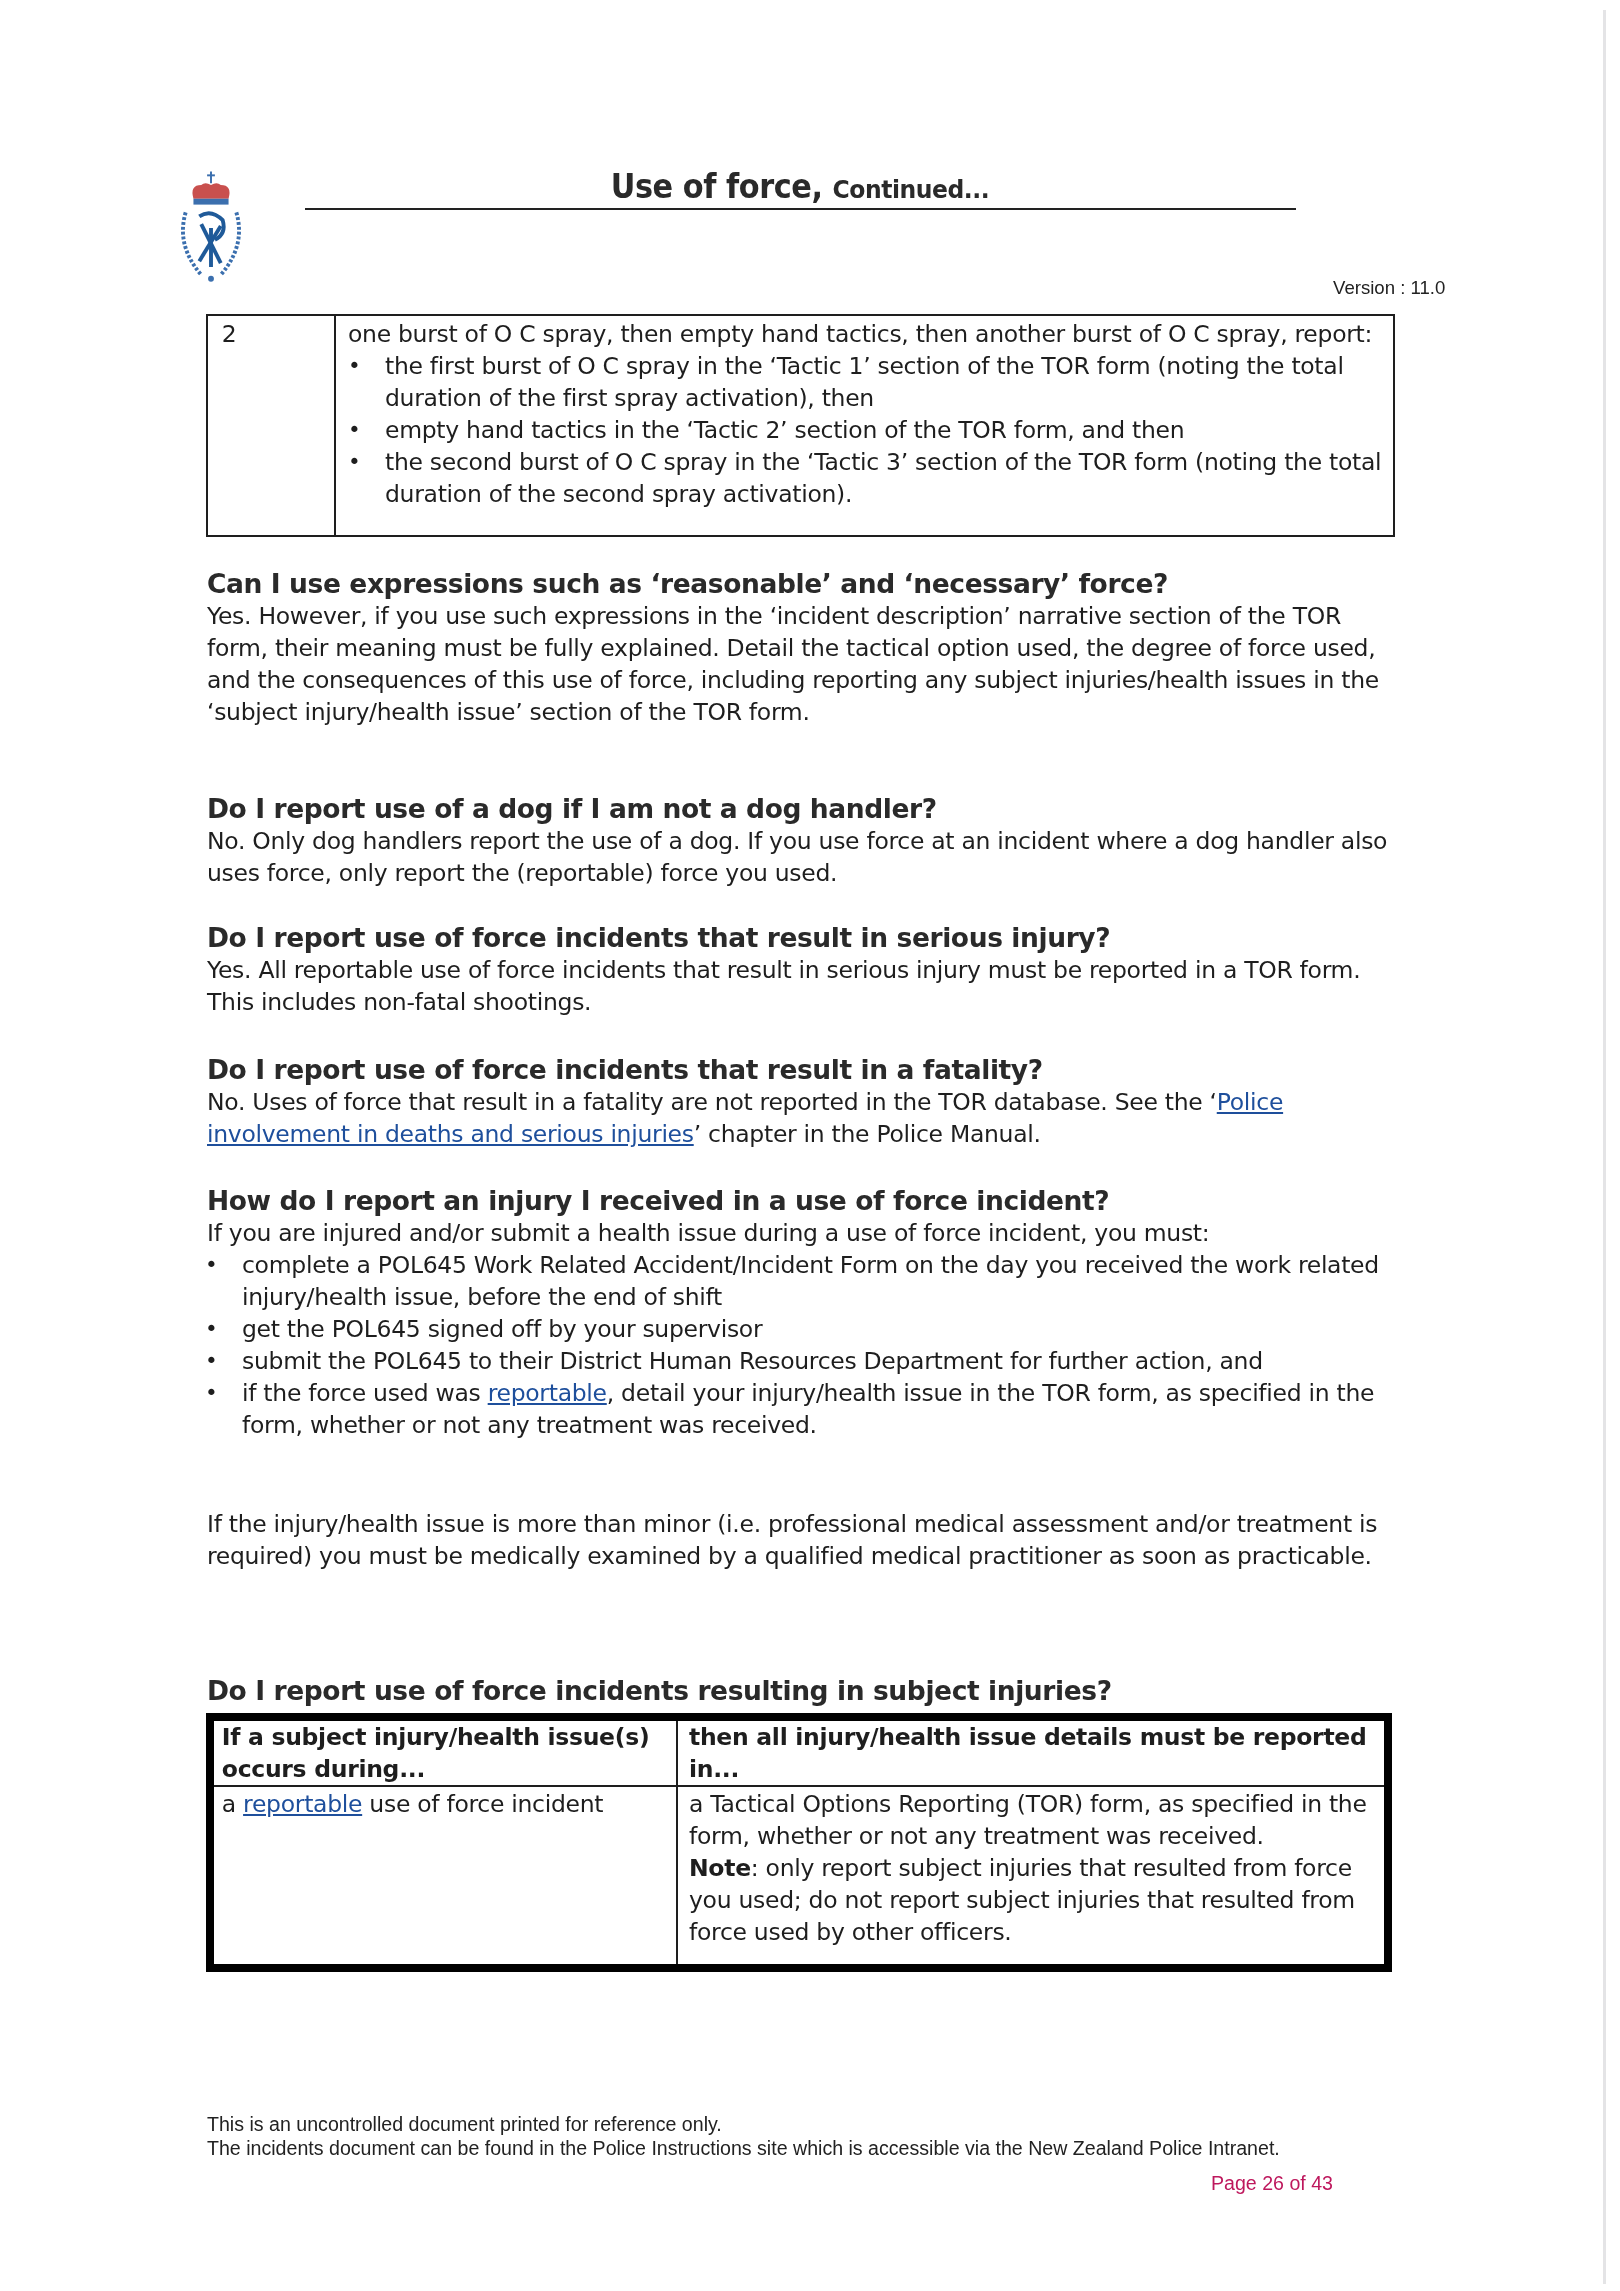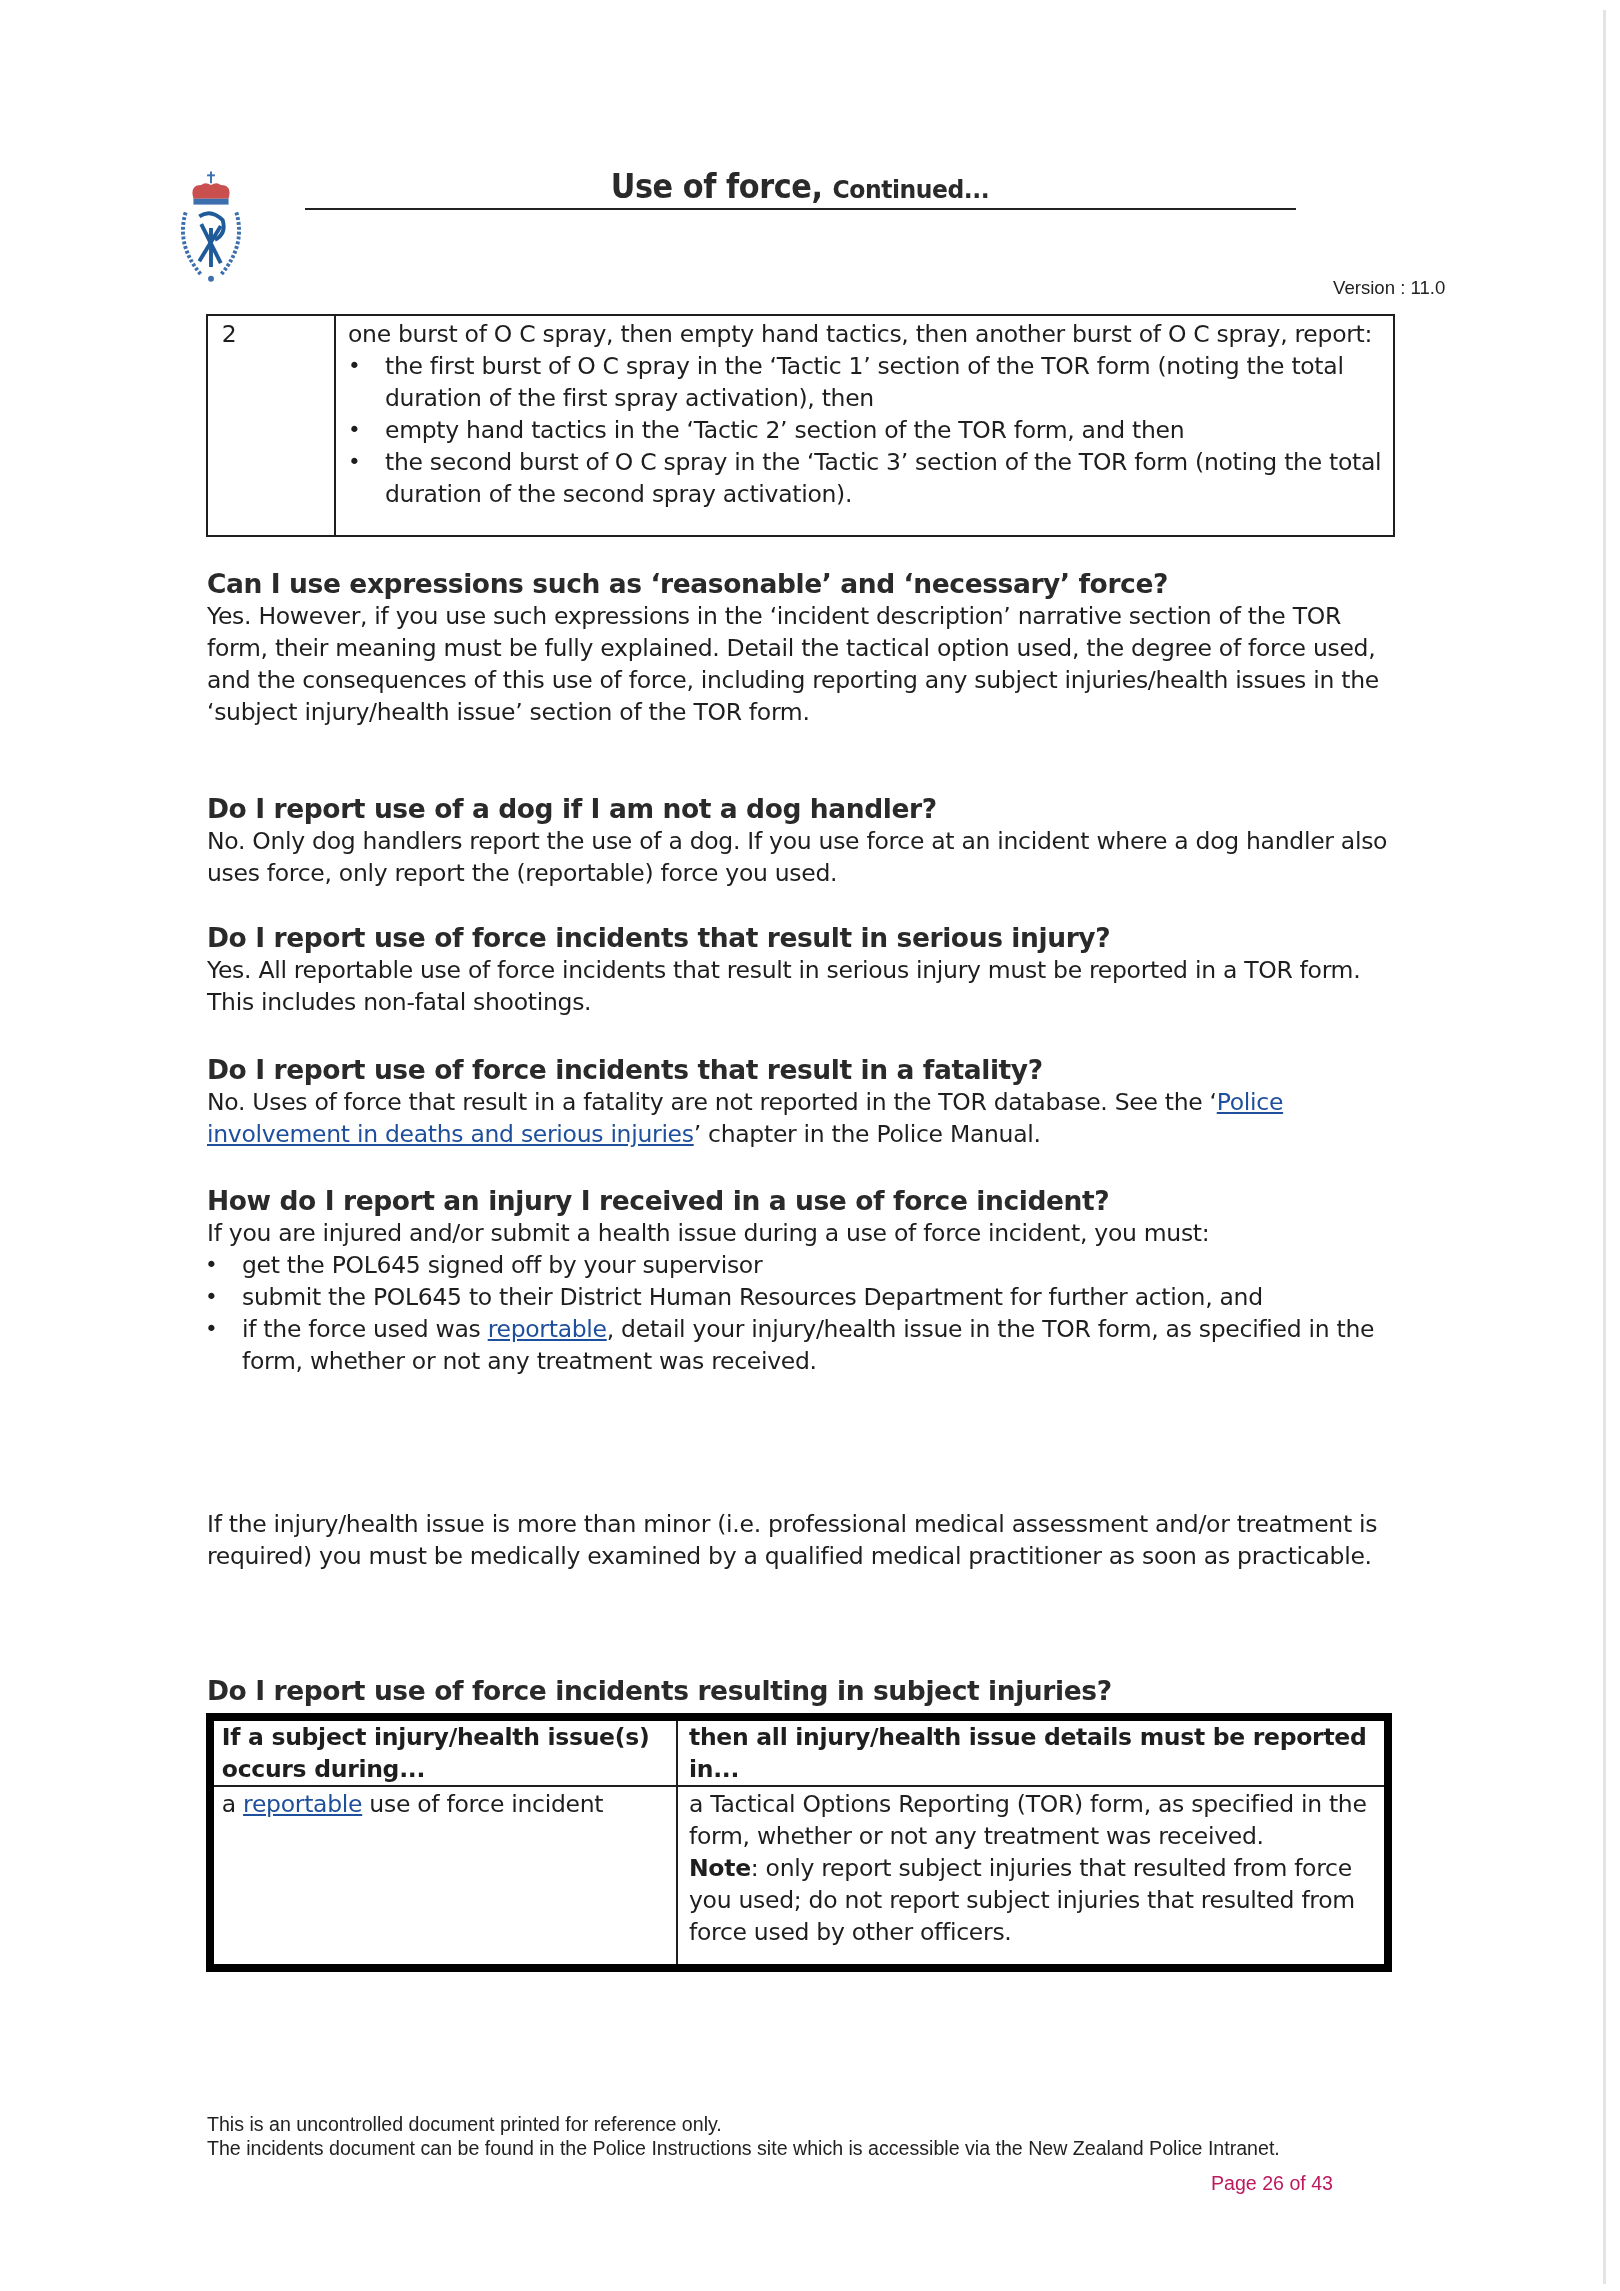--- a/index.html
+++ b/index.html
@@ -112,20 +112,21 @@
   <span class="h">Do I report use of force incidents that result in a fatality?</span>
   <div>
     <span>No. Uses of force that result in a fatality are not reported in the TOR database. See the ‘</span><a class="link">Police involvement in deaths and serious injuries</a><span>’ chapter in the Police Manual.</span>
   </div>
 </div>
 
 <div class="abs section txt" style="top:1184px;">
   <span class="h">How do I report an injury I received in a use of force incident?</span>
   <div>If you are injured and/or submit a health issue during a use of force incident, you must:</div>
   <ul class="b" style="margin-left:-2px;">
+    <li>complete a POL645 Work Related Accident/Incident Form on the day you received the work related injury/health issue, before the end of shift</li>
     <li>get the POL645 signed off by your supervisor</li>
     <li>submit the POL645 to their District Human Resources Department for further action, and</li>
     <li>
       <span>if the force used was </span><a class="link">reportable</a><span>, detail your injury/health issue in the TOR form, as specified in the form, whether or not any treatment was received.</span>
     </li>
   </ul>
 </div>
 
 <div class="abs section txt" style="top:1508px;">
   <div>If the injury/health issue is more than minor (i.e. professional medical assessment and/or treatment is required) you must be medically examined by a qualified medical practitioner as soon as practicable.</div>

